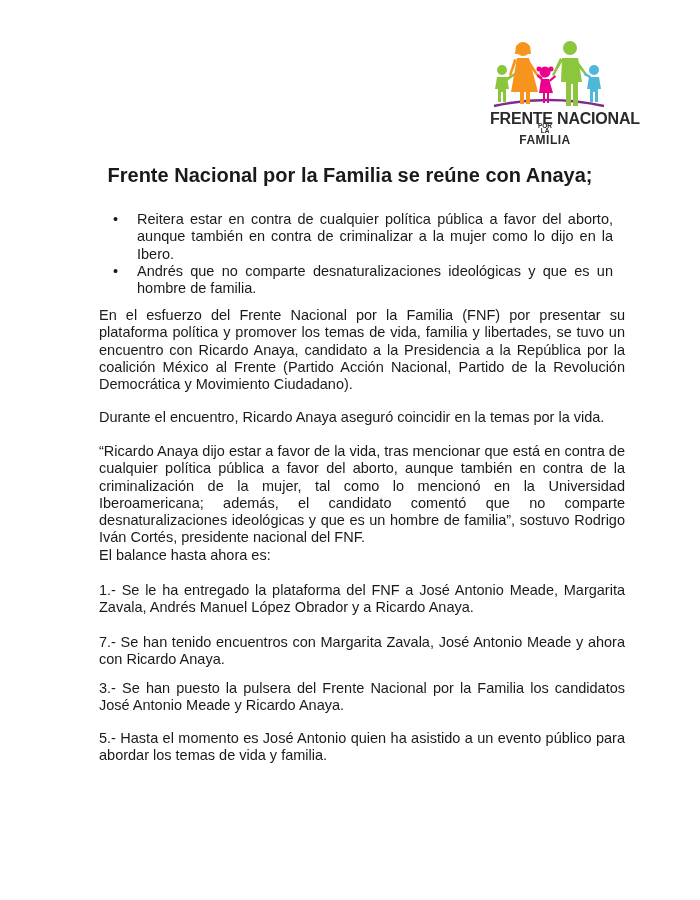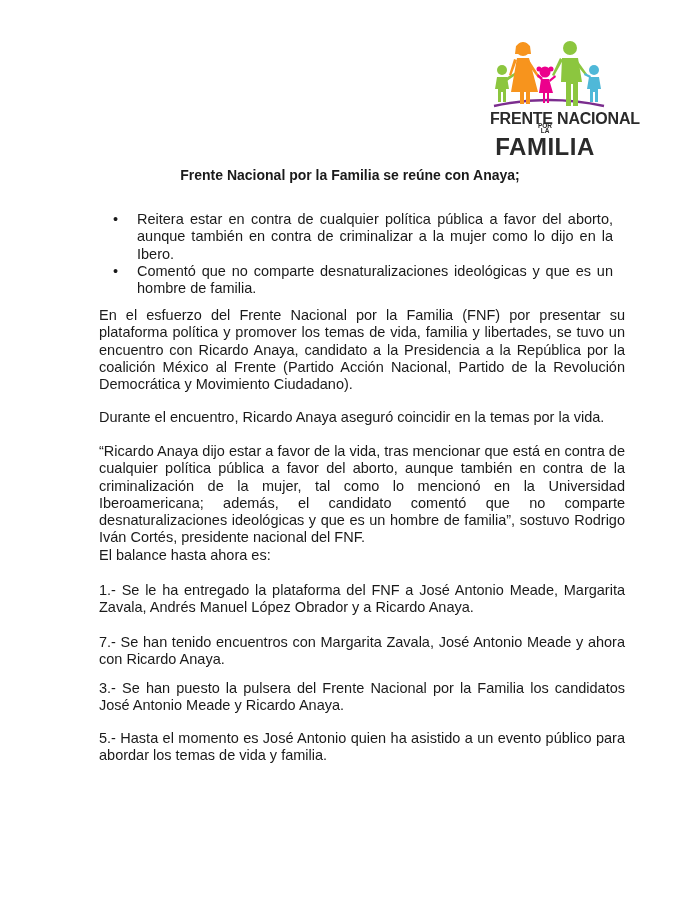--- a/index.html
+++ b/index.html
@@ -5,23 +5,23 @@
   html, body { margin: 0; padding: 0; background: #ffffff; }
   body { width: 700px; height: 900px; position: relative; overflow: hidden;
          font-family: "Liberation Sans", sans-serif; color: #1a1a1a; }
   .logo { position: absolute; left: 490px; top: 40px; width: 120px; height: 105px; }
   .logo svg { position: absolute; left: 0; top: 0; }
   .logo-line1 { position: absolute; left: 0; top: 70px; width: 110px; text-align: center;
                 font-weight: bold; font-size: 16px; letter-spacing: -0.2px; color: #2a2a2a; white-space: nowrap; }
   .logo-line2 { position: absolute; left: 0; top: 82px; width: 110px; text-align: center;
                 font-weight: bold; font-size: 6.5px; color: #2a2a2a; line-height: 7px; }
   .logo-line3 { position: absolute; left: 0; top: 88px; width: 110px; text-align: center;
-                font-weight: bold; font-size: 24px; color: #2a2a2a; letter-spacing: 0.5px; }
+                font-weight: bold; font-size: 12px; color: #2a2a2a; letter-spacing: 0.5px; }
   .title { position: absolute; left: 100px; top: 167px; width: 500px; text-align: center;
-           font-weight: bold; font-size: 14px; line-height: 17px; }
+           font-weight: bold; font-size: 20px; line-height: 17px; }
   .content { position: absolute; left: 87px; top: 0; width: 526px; font-size: 14.5px; line-height: 17.3px; }
   .bullets { position: absolute; top: 211px; left: 0; width: 526px; margin: 0; padding: 0; list-style: none; }
   .bullets li { position: relative; padding-left: 50px; text-align: justify; }
   .bullets li .dot { position: absolute; left: 26px; top: 0; }
   .para { position: absolute; left: 0; width: 526px; margin: 12px; text-align: justify; }
 </style>
 </head>
 <body>
 
 <div class="logo">
@@ -78,21 +78,21 @@
 </div>
 
 <div class="content">
   <ul class="bullets">
     <li>
       <span class="dot">•</span>
       <span>Reitera estar en contra de cualquier política pública a favor del aborto, aunque también en contra de criminalizar a la mujer como lo dijo en la Ibero.</span>
     </li>
     <li>
       <span class="dot">•</span>
-      <span>Comentó que no comparte desnaturalizaciones ideológicas y que es un hombre de familia.</span>
+      <span>Andrés que no comparte desnaturalizaciones ideológicas y que es un hombre de familia.</span>
     </li>
   </ul>
 
   <p class="para" style="top:295px;">En el esfuerzo del Frente Nacional por la Familia (FNF) por presentar su plataforma política y promover los temas de vida, familia y libertades, se tuvo un encuentro con Ricardo Anaya, candidato a la Presidencia a la República por la coalición México al Frente (Partido Acción Nacional, Partido de la Revolución Democrática y Movimiento Ciudadano).</p>
   <p class="para" style="top:397px;">Durante el encuentro, Ricardo Anaya aseguró coincidir en la temas por la vida.</p>
   <p class="para" style="top:431px;">“Ricardo Anaya dijo estar a favor de la vida, tras mencionar que está en contra de cualquier política pública a favor del aborto, aunque también en contra de la criminalización de la mujer, tal como lo mencionó en la Universidad Iberoamericana; además, el candidato comentó que no comparte desnaturalizaciones ideológicas y que es un hombre de familia”, sostuvo Rodrigo Iván Cortés, presidente nacional del FNF.</p>
   <p class="para" style="top:535px;">El balance hasta ahora es:</p>
   <p class="para" style="top:570px;">1.- Se le ha entregado la plataforma del FNF a José Antonio Meade, Margarita Zavala, Andrés Manuel López Obrador y a Ricardo Anaya.</p>
   <p class="para" style="top:622px;">7.- Se han tenido encuentros con Margarita Zavala, José Antonio Meade y ahora con Ricardo Anaya.</p>
   <p class="para" style="top:668px;">3.- Se han puesto la pulsera del Frente Nacional por la Familia los candidatos José Antonio Meade y Ricardo Anaya.</p>

